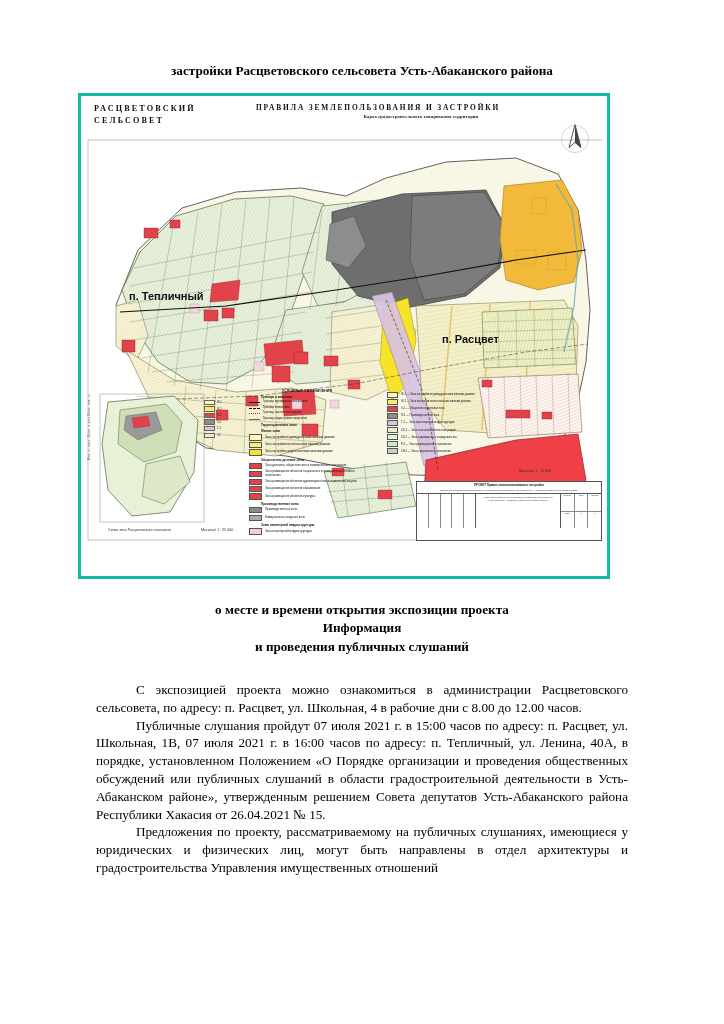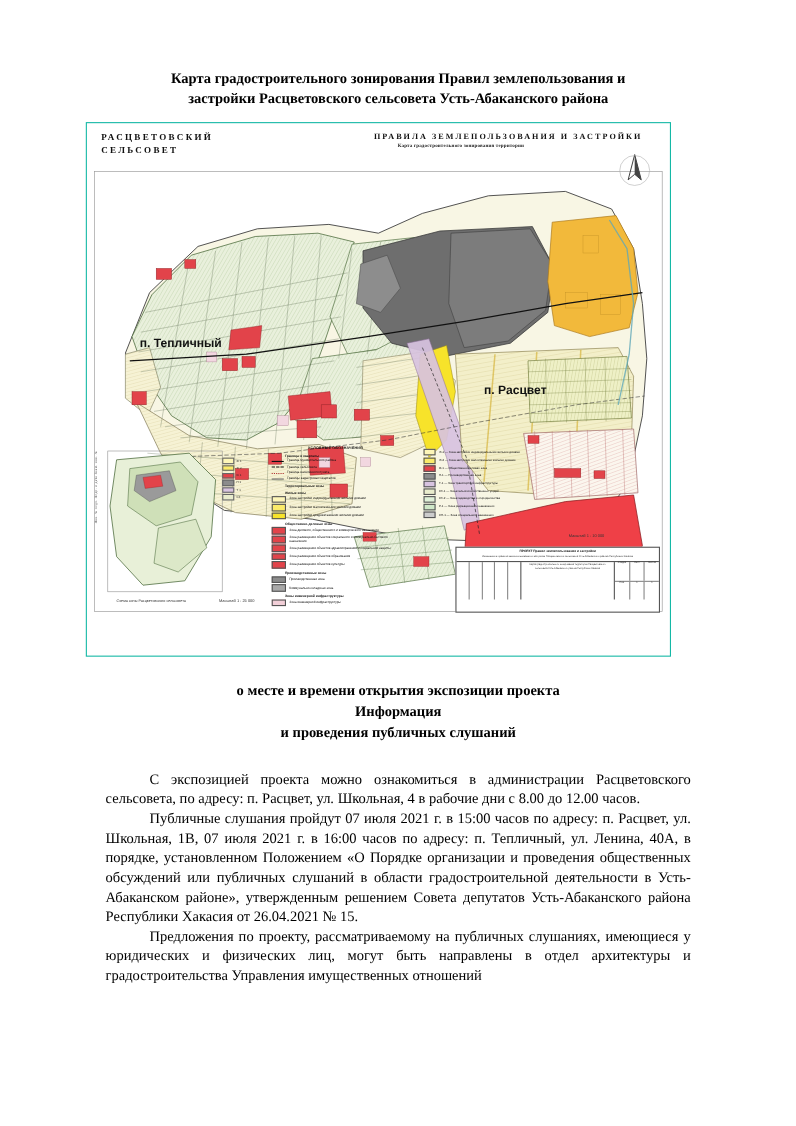--- a/index.html
+++ b/index.html
@@ -36,21 +36,21 @@
     letter-spacing: 0.0px;
   }
   .doc-title .l2 { display: block; }
 
   
   .map-figure {
     margin: 12px 0 0 0;
     width: 532px;
     height: 486px;
     margin-left: -18px;
-    border: 1px solid #14b8a6;
+    border: 3px solid #14b8a6;
     background: #ffffff;
     position: relative;
     box-sizing: border-box;
     overflow: hidden;
   }
   .map-inner {
     position: absolute;
     left: 5px; top: 4px; right: 5px; bottom: 4px;
     background: #ffffff;
     overflow: hidden;
@@ -69,21 +69,21 @@
     font-size: 8.2px;
     font-weight: bold;
     letter-spacing: 2.1px;
     line-height: 1.45;
     color: #111;
   }
   .map-rules {
     position: absolute;
     left: 170px; top: 3px;
     width: 330px;
-    text-align: right;
+    text-align: left;
     font-family: "Liberation Serif", serif;
     font-size: 7.4px;
     font-weight: bold;
     letter-spacing: 1.85px;
     color: #111;
   }
   .map-sub {
     position: absolute;
     left: 170px; top: 14px;
     width: 330px;
@@ -287,21 +287,20 @@
     font-family: "Liberation Serif", serif;
     hyphens: none;
   }
 </style>
 </head>
 <body>
 
 <div class="page">
 
   <h1 class="doc-title">
-    <span>Карта градостроительного зонирования Правил землепользования и</span>
     <span class="l2">застройки Расцветовского сельсовета Усть-Абаканского района</span>
   </h1>
 
   <div class="map-figure">
     <div class="map-inner">
 
       <div class="map-head">
         <div class="map-org">
           <div>РАСЦВЕТОВСКИЙ</div>
           <div>СЕЛЬСОВЕТ</div>

